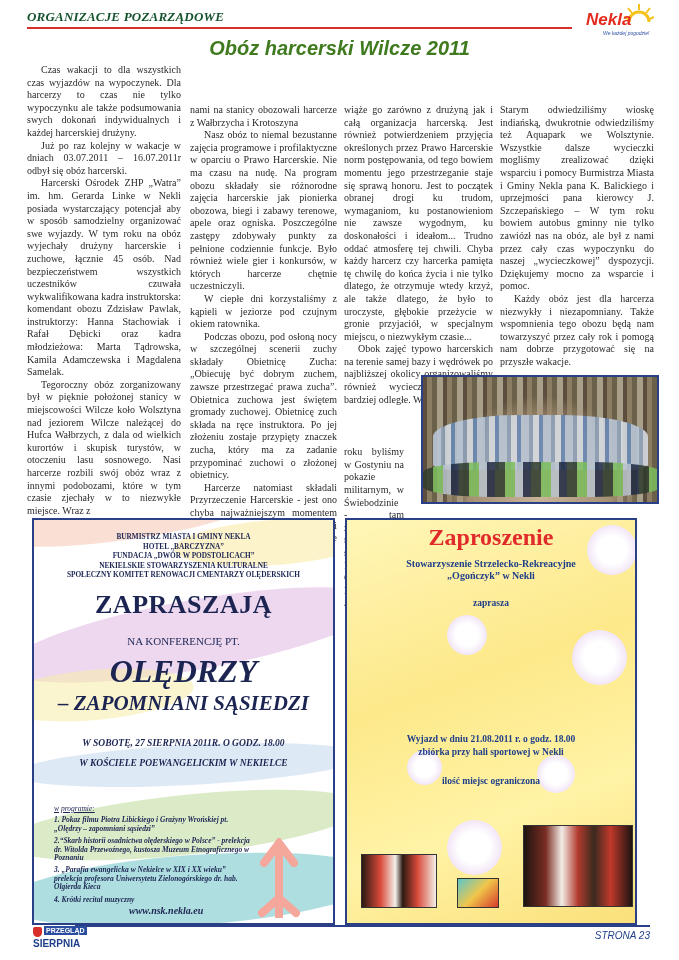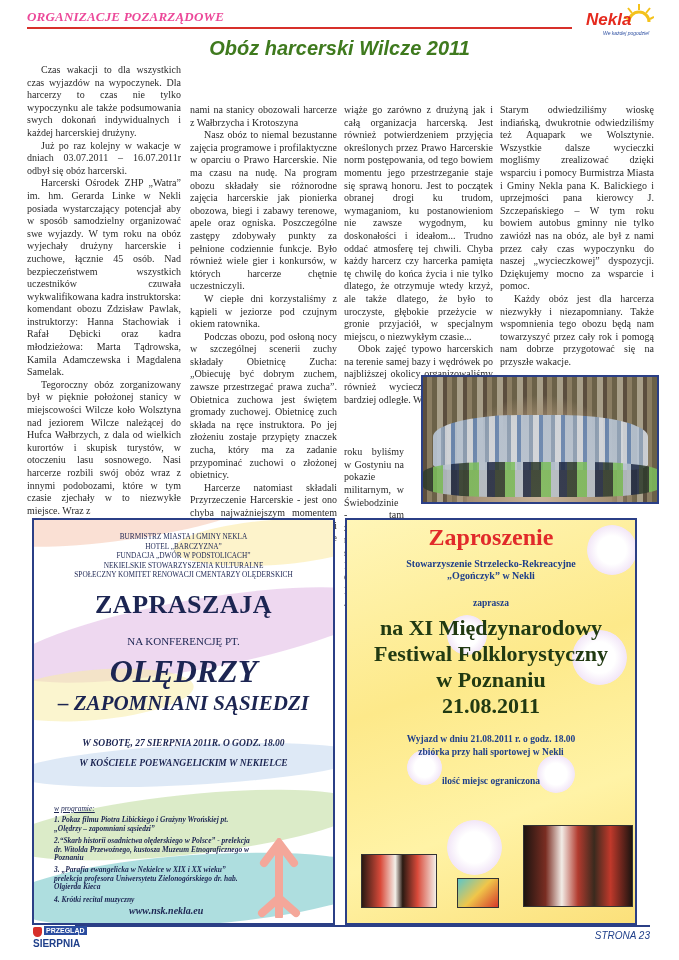--- a/index.html
+++ b/index.html
@@ -1,17 +1,17 @@
 <!DOCTYPE html>
 <html><head>
 <meta charset="utf-8">
 <style>
   html, body { margin:0; padding:0; }
   body { width:679px; height:960px; background:#fff; position:relative; overflow:hidden; font-family:"Liberation Serif", serif; color:#2a2a2a; }
-  .section-title { position:absolute; left:27px; top:9px; font-family:"Liberation Serif", serif; font-style:italic; font-weight:bold; font-size:13px; color:#ec4899; letter-spacing:0.2px; }
+  .section-title { position:absolute; left:27px; top:9px; font-family:"Liberation Serif", serif; font-style:italic; font-weight:bold; font-size:13px; color:#14532d; letter-spacing:0.2px; }
   .header-rule { position:absolute; left:27px; top:27px; width:545px; height:2px; background:#d7302a; }
   .logo { position:absolute; left:570px; top:4px; width:95px; height:36px; }
   .logo-text { position:absolute; left:16px; top:6px; font-family:"Liberation Sans", sans-serif; font-weight:bold; font-style:italic; font-size:17px; color:#e52a1e; }
   .logo-sun { position:absolute; left:54px; top:0px; width:30px; height:20px; }
   .logo-tag { position:absolute; left:33px; top:26px; font-family:"Liberation Sans", sans-serif; font-style:italic; font-size:5px; color:#2b4da0; }
   .article-title { position:absolute; left:0; width:679px; top:37px; text-align:center; font-family:"Liberation Sans", sans-serif; font-weight:bold; font-style:italic; font-size:20px; color:#3f7a1e; }
   .col { position:absolute; top:64px; font-size:10px; line-height:12.6px; text-align:justify; hyphens:manual; }
   .col p { margin:0; text-indent:14px; }
   .col p.noind { text-indent:0;margin-top:40px; }
   .c1 { left:27px; width:154px; }
@@ -26,21 +26,21 @@
       #7f7560; }
   .photo .crowd { position:absolute; left:10px; top:38px; width:215px; height:55px; border-radius:40% 40% 10% 10%;
     background: repeating-linear-gradient(90deg, #b9c6d6 0 8px, #8ea1b8 8px 12px, #d6dbe2 12px 18px, #6a89b5 18px 22px); opacity:.9; }
   .photo .front { position:absolute; left:0px; top:85px; width:238px; height:35px; border-radius:30%;
     background: repeating-linear-gradient(90deg, #2e3b2c 0 10px, #7bbd5c 10px 20px, #b8c2cc 20px 28px, #1f2a44 28px 36px); opacity:.85; }
   .ad { position:absolute; top:518px; height:407px; border:2px solid #2b3f86; box-sizing:border-box; overflow:hidden; }
   .ad-left { left:32px; width:303px; background:#fff; }
   .ad-right { left:345px; width:292px; background:linear-gradient(160deg,#fff6b8 0%, #fde98a 40%, #fff3a6 70%, #fbe07a 100%); }
   .stroke { position:absolute; border-radius:50%; opacity:.55; }
   .ad-left .center { position:absolute; left:0; width:100%; text-align:center; color:#1c2552; }
-  .org-lines { top:12px; font-size:7.3px; line-height:9.6px; font-weight:normal; }
+  .org-lines { top:12px; font-size:7.3px; line-height:9.6px; font-weight:bold; }
   .zapraszaja { top:70px; font-size:26px; font-weight:bold; letter-spacing:0.5px; }
   .nakonf { top:115px; font-size:11px; }
   .oledrzy { top:133px; font-size:32px; font-weight:bold; font-style:italic; }
   .zapomniani { top:171px; font-size:21px; font-weight:bold; font-style:italic; }
   .date-line { top:218px; font-size:9.5px; font-weight:bold; font-style:italic; }
   .place-line { top:238px; font-size:9.5px; font-weight:bold; font-style:italic; }
   .prog { position:absolute; left:20px; top:285px; width:200px; font-size:7.5px; line-height:8.4px; font-style:italic; font-weight:bold; color:#1c2552; }
   .prog .h { text-decoration:underline; margin-bottom:3px; font-weight:normal; }
   .prog .it { margin-bottom:4px; }
   .www { position:absolute; left:95px; top:385px; font-size:10px; font-style:italic; font-weight:bold; color:#1c2552; }
@@ -159,26 +159,20 @@
   <div class="flower" style="left:60px;top:230px;width:35px;height:35px;"></div>
   <div class="flower" style="left:190px;top:235px;width:38px;height:38px;"></div>
   <div class="flower" style="left:100px;top:300px;width:55px;height:55px;"></div>
 
   <div class="center zaproszenie">Zaproszenie</div>
   <div class="center zaprasza">zaprasza</div>
   <div class="center stow">
     <div>Stowarzyszenie Strzelecko-Rekreacyjne</div>
     <div>„Ogończyk” w Nekli</div>
   </div>
-  <div class="center fest">
-    <div>na XI Międzynarodowy</div>
-    <div>Festiwal Folklorystyczny</div>
-    <div>w Poznaniu</div>
-    <div>21.08.2011</div>
-  </div>
   <div class="center wyjazd">
     <div>Wyjazd w dniu 21.08.2011 r. o godz. 18.00</div>
     <div>zbiórka przy hali sportowej w Nekli</div>
   </div>
   <div class="center zgl">
     <div>ilość miejsc ograniczona</div>
   </div>
 
   <div class="ph" style="left:14px;top:334px;width:74px;height:52px;background:linear-gradient(90deg,#2b1a12 0%,#d94a3a 25%,#f3efe8 45%,#2b1a12 55%,#d94a3a 75%,#f3efe8 100%);"></div>
   <div class="ph" style="left:110px;top:358px;width:40px;height:28px;background:linear-gradient(135deg,#5cc6c9 0%,#f0c64a 50%,#d63a2a 100%);"></div>

